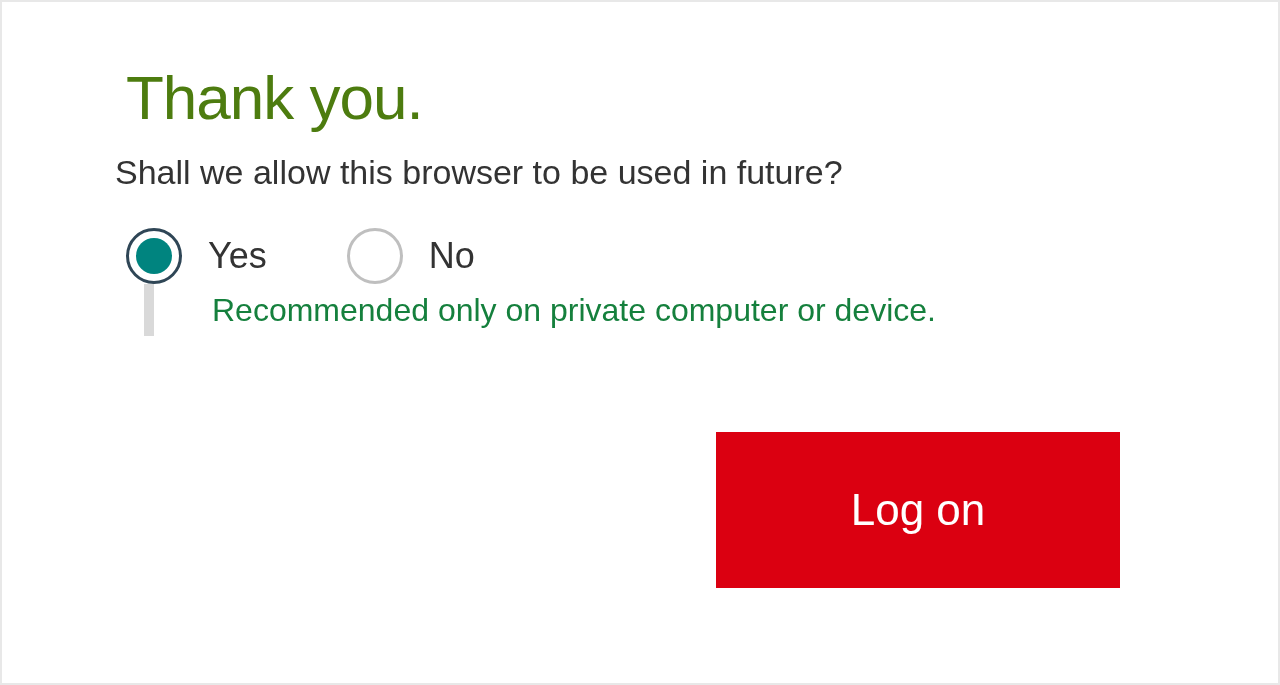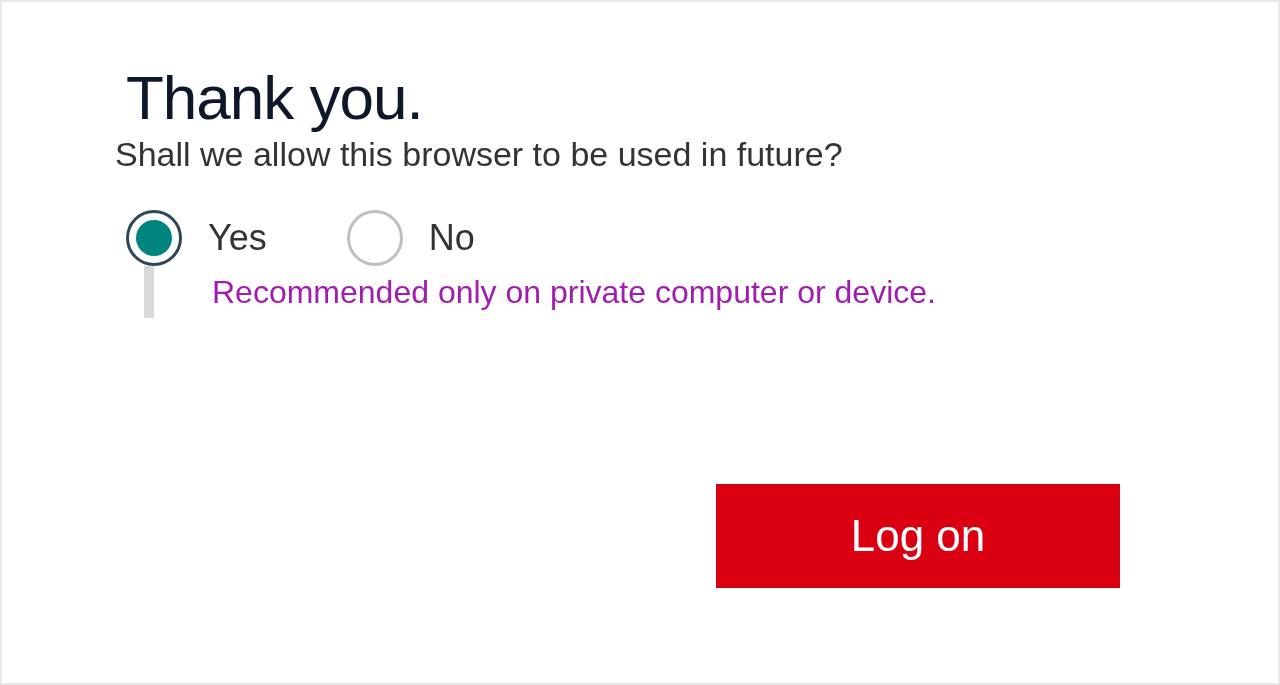--- a/index.html
+++ b/index.html
@@ -17,23 +17,23 @@
       width: 1280px;
       height: 685px;
       border: 2px solid #e8e8e8;
       padding: 60px 110px 50px 110px;
       position: relative;
       background: #fff;
     }
     .heading {
       font-size: 62px;
       font-weight: 300;
-      color: #0f172a;
+      color: #4d7c0f;
       margin-left: 14px;
-      margin-bottom: 2px;
+      margin-bottom: 20px;
       letter-spacing: -1px;
     }
     .subheading {
       font-size: 34px;
       font-weight: 400;
       color: #333333;
       margin-left: 3px;
       margin-bottom: 36px;
     }
     .radio-group {
@@ -83,28 +83,28 @@
       margin-left: 32px;
     }
     .hint-bar {
       width: 10px;
       height: 52px;
       background: #d9d9d9;
     }
     .hint-text {
       font-size: 32px;
       font-weight: 400;
-      color: #a21caf;
+      color: #15803d;
     }
     .logon-btn {
       position: absolute;
       right: 158px;
       bottom: 95px;
       width: 404px;
-      height: 104px;
+      height: 156px;
       background: #db0011;
       color: #fff;
       font-size: 44px;
       font-weight: 400;
       border: none;
       cursor: pointer;
       display: flex;
       align-items: center;
       justify-content: center;
       font-family: inherit;

